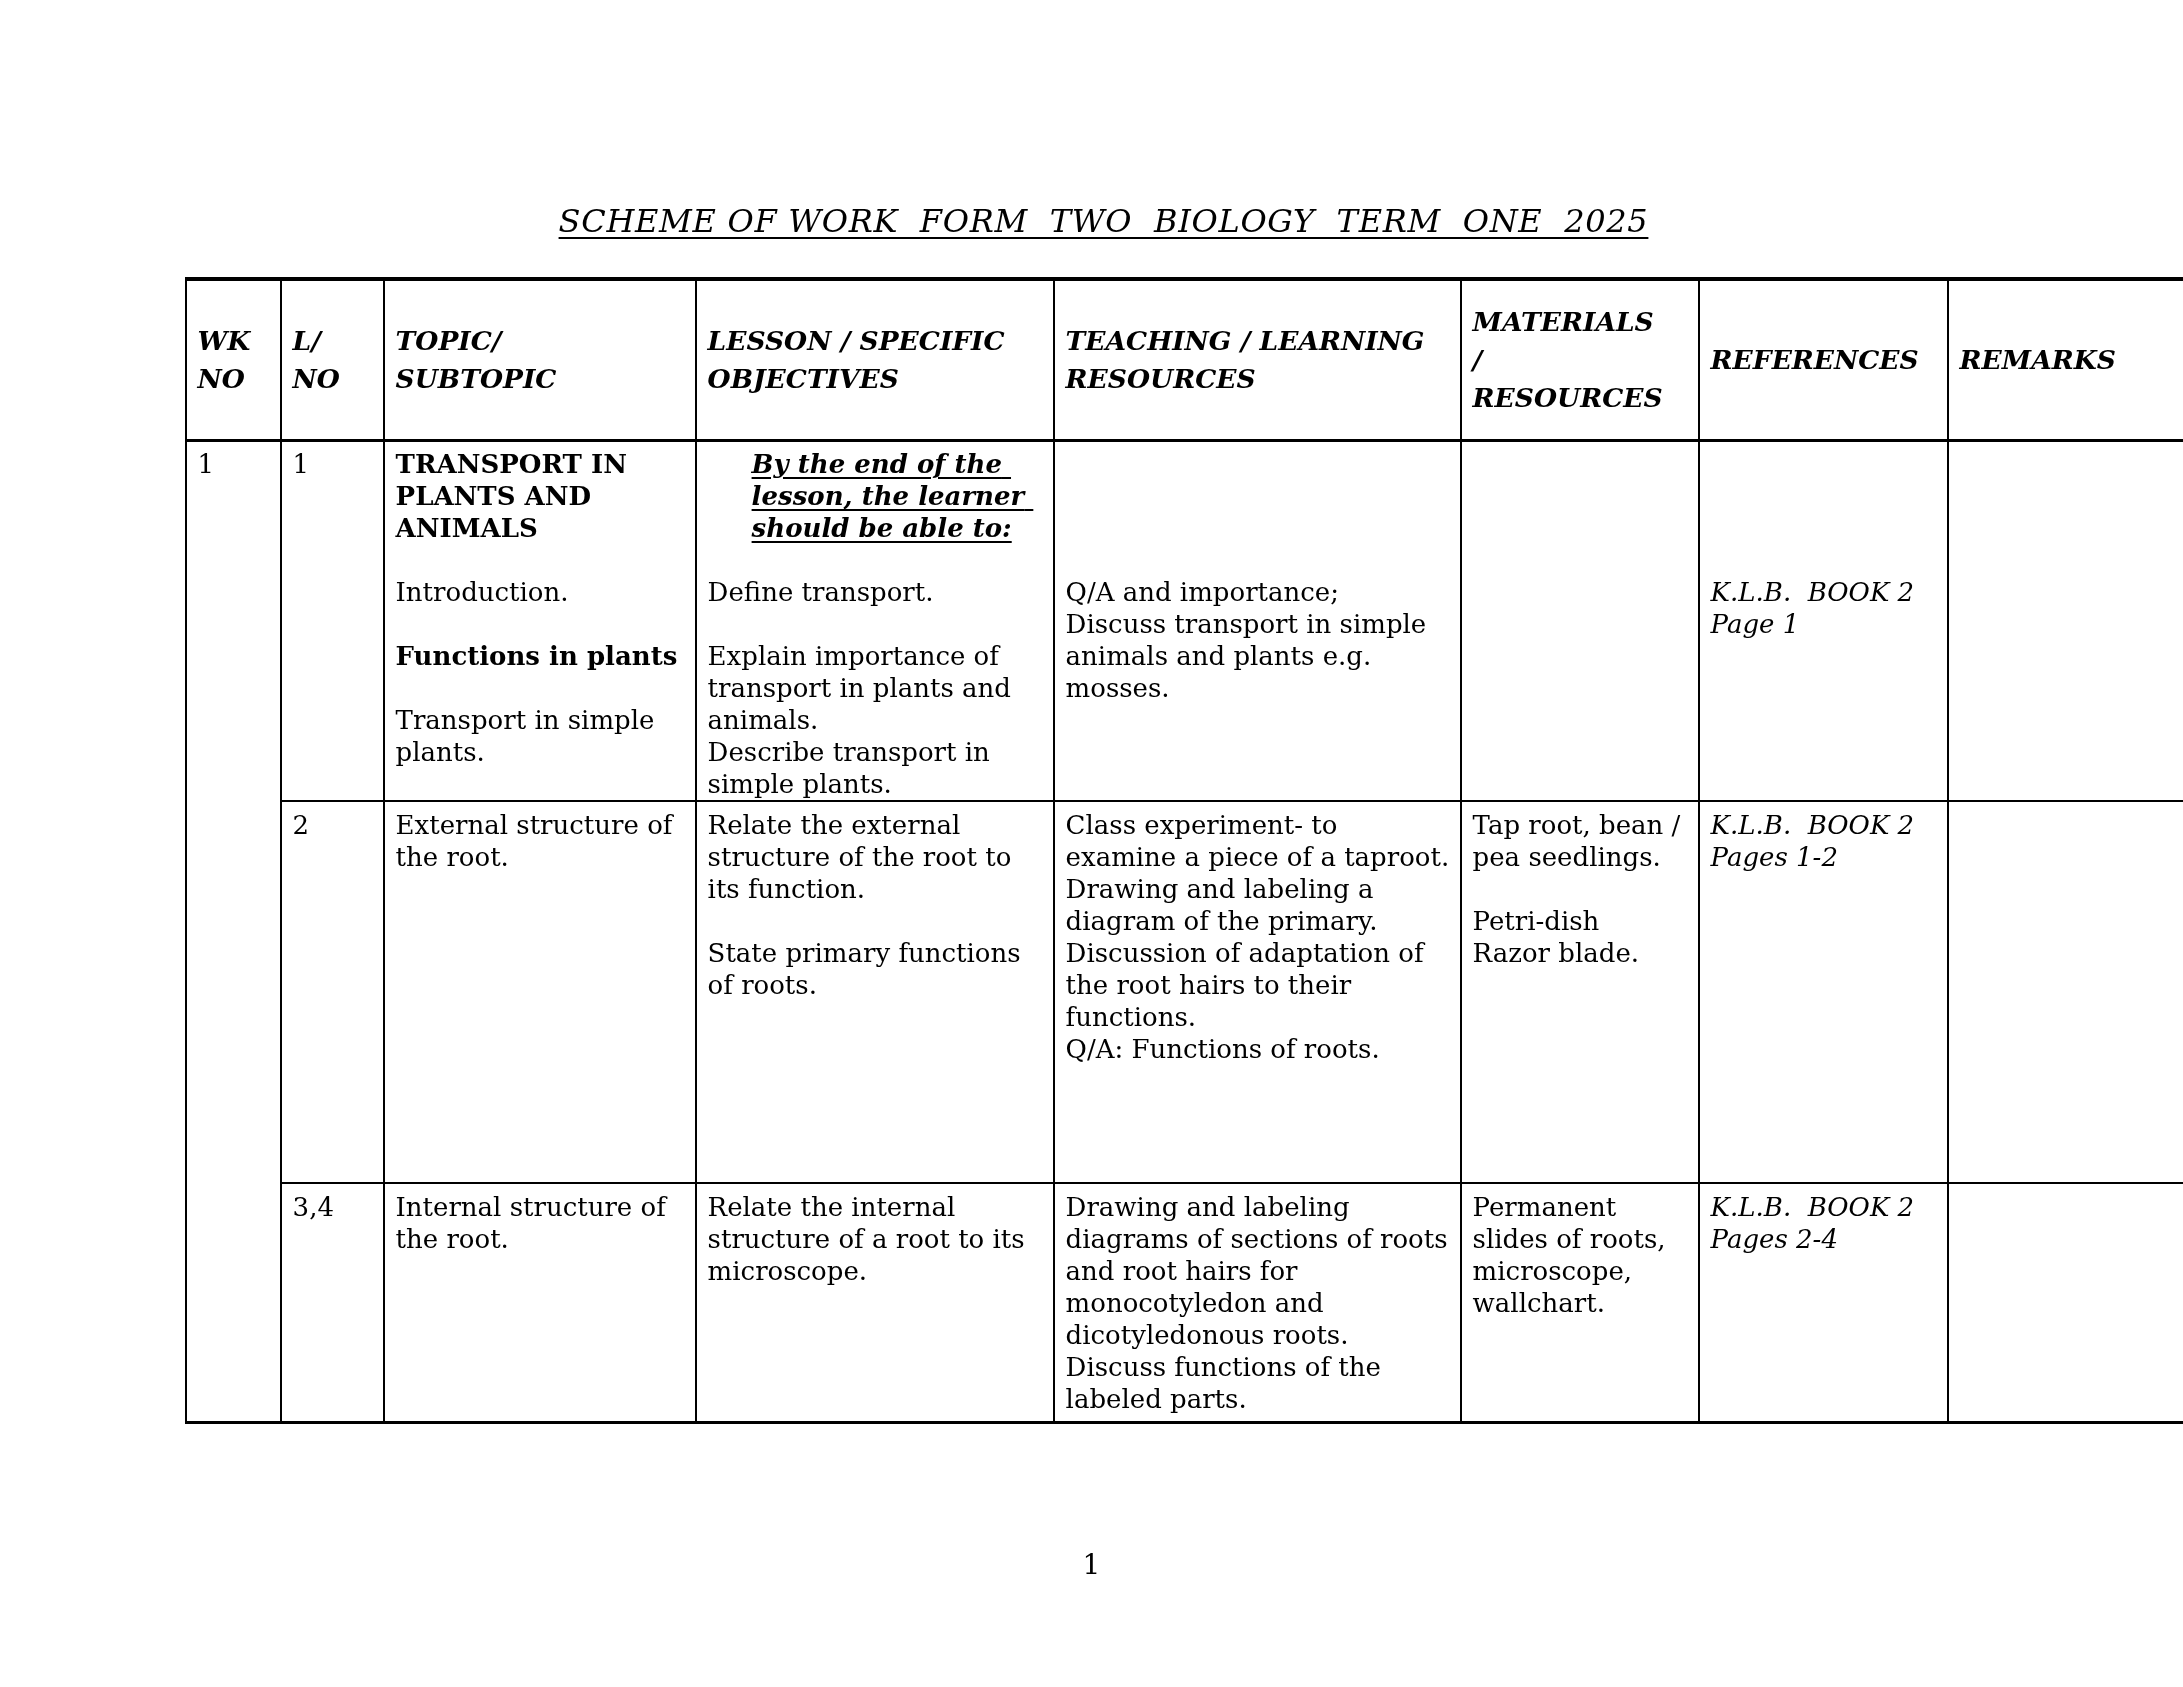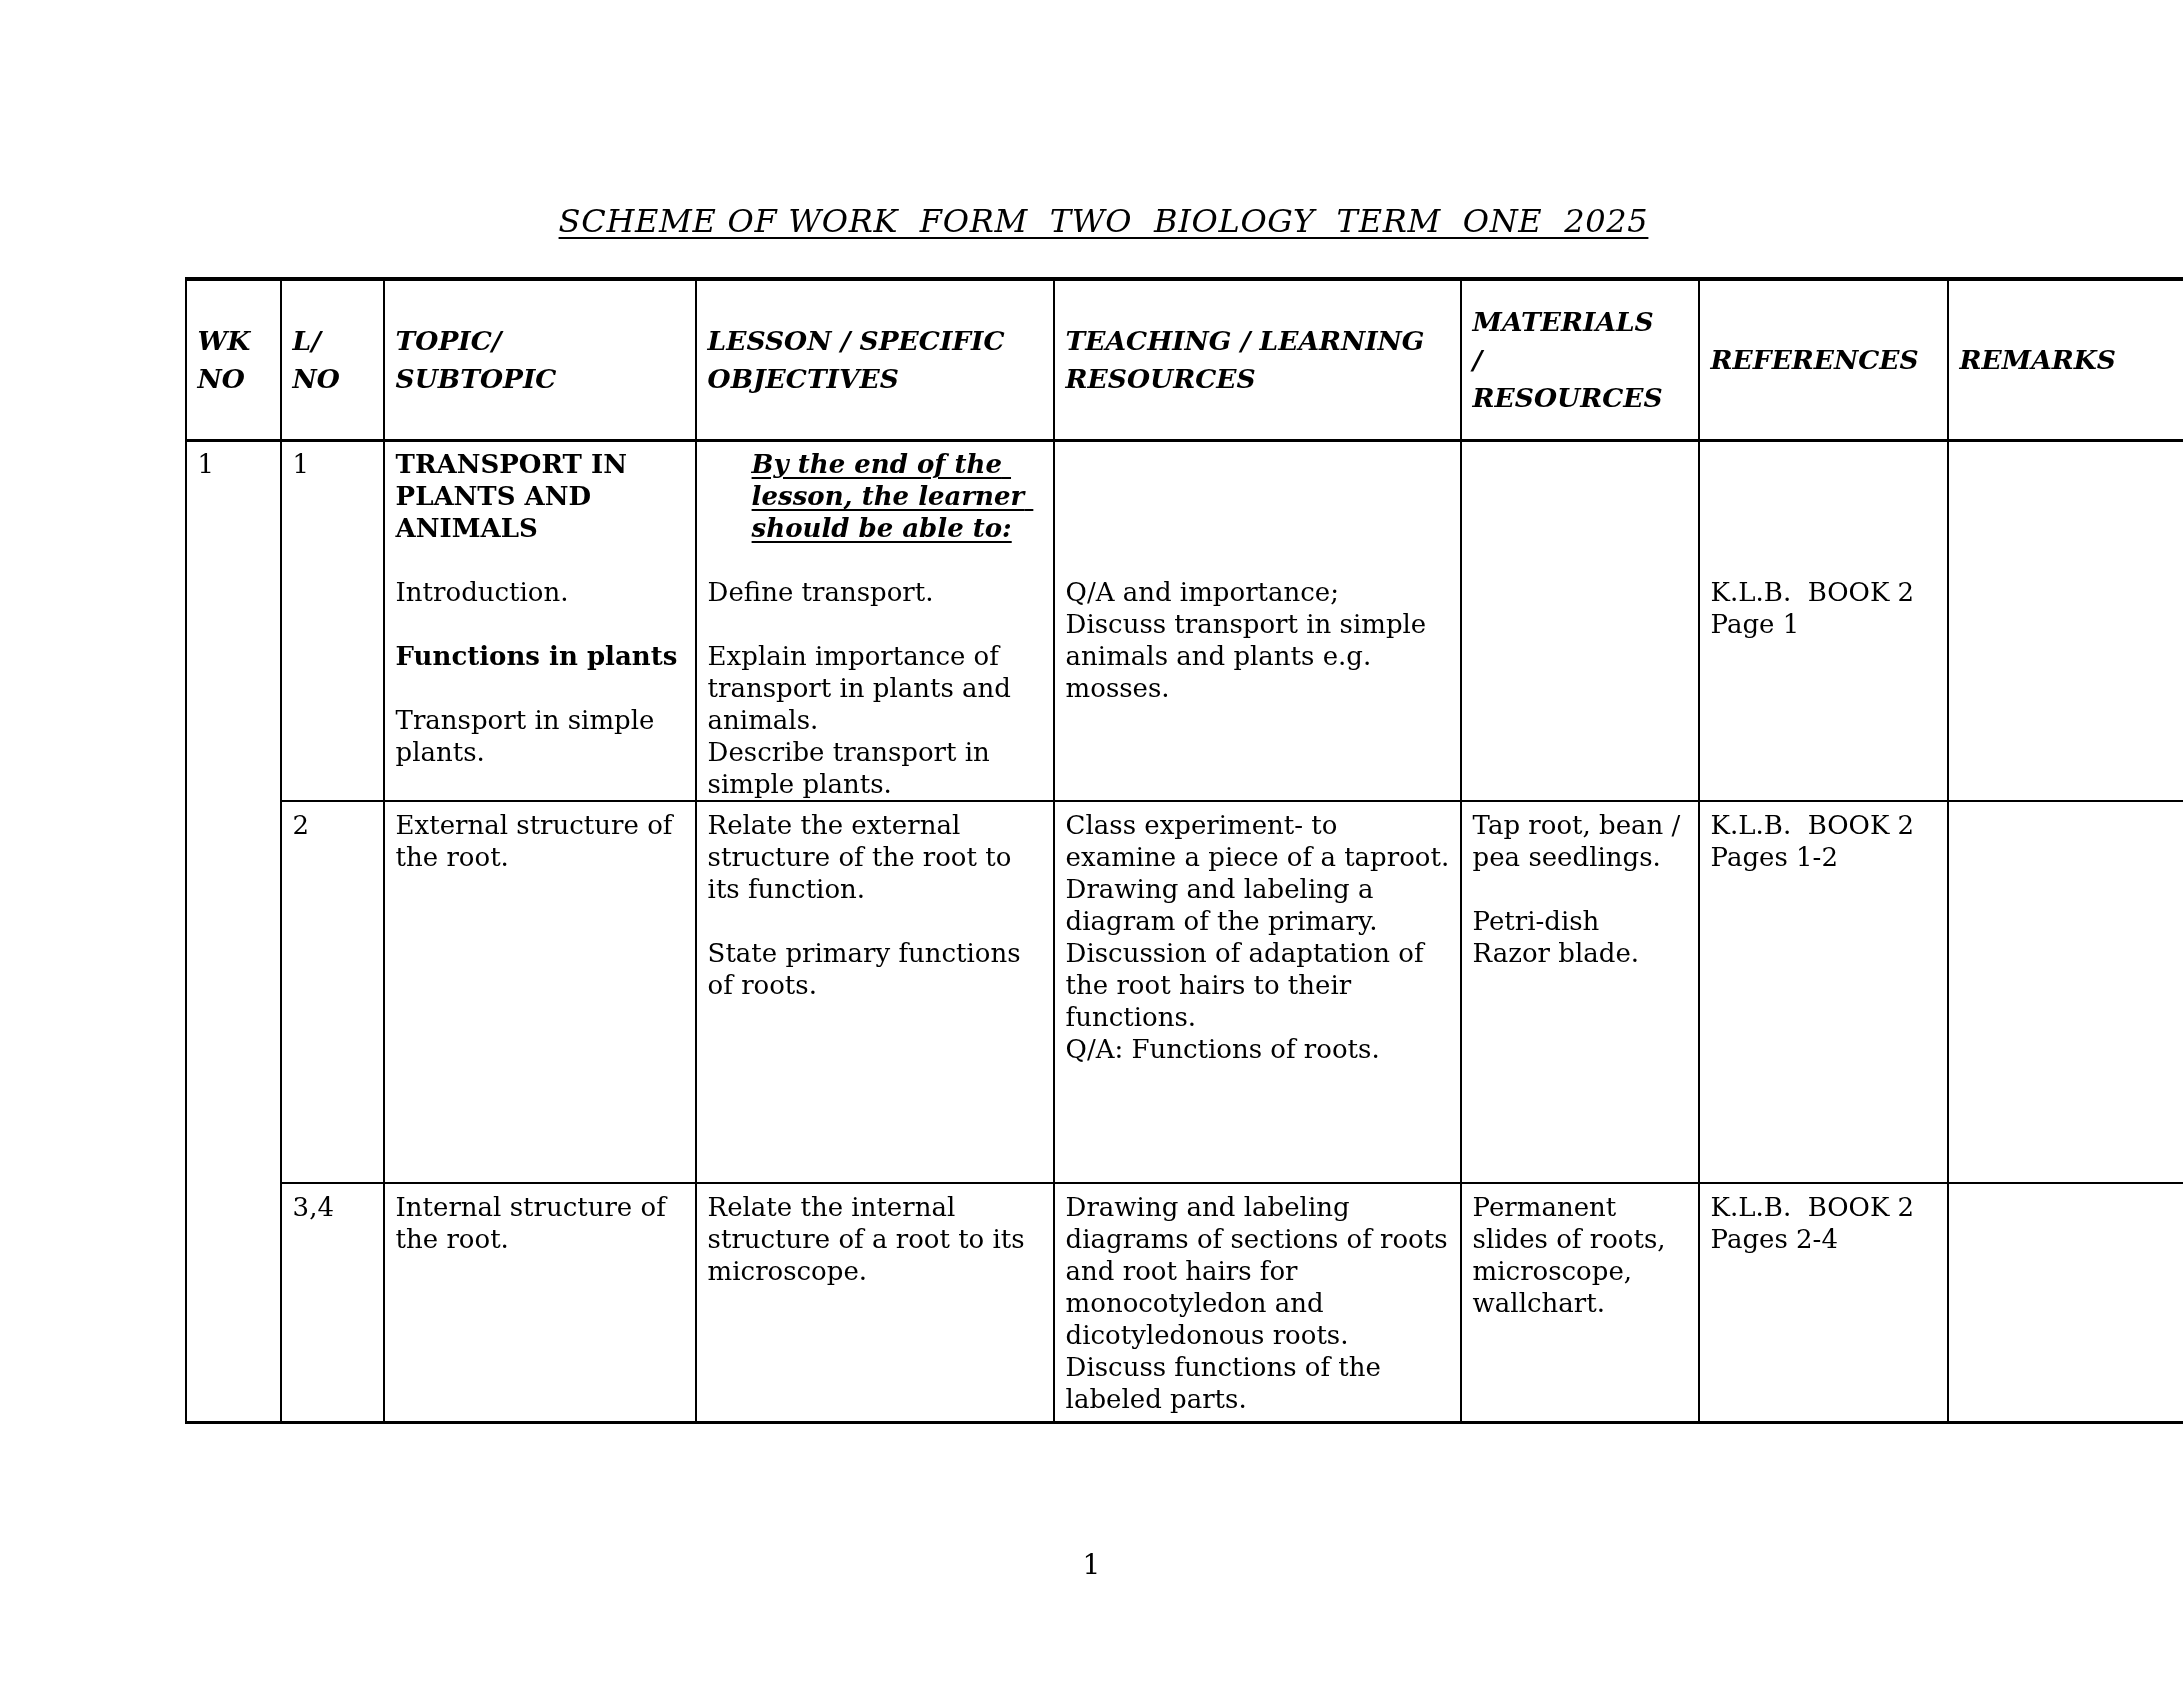--- a/index.html
+++ b/index.html
@@ -66,21 +66,21 @@
   }
   tr.r3 td, td.c-wk { border-bottom-width: 3.3px; }
   .hl { line-height: 38px; white-space: pre-wrap; }
   .para {
     margin: 0;
     min-height: 32px;
     line-height: 32px;
     white-space: pre-wrap;
   }
   .s-bold { font-weight: bold; }
-  .s-italic { }
+  .s-italic { font-style: italic; }
   .s-biu {
     font-weight: bold;
     font-style: italic;
     text-decoration: underline;
     text-decoration-thickness: 2px;
     text-underline-offset: 4px;
     margin-left: 44px;
   }
   .page-number {
     position: absolute;

